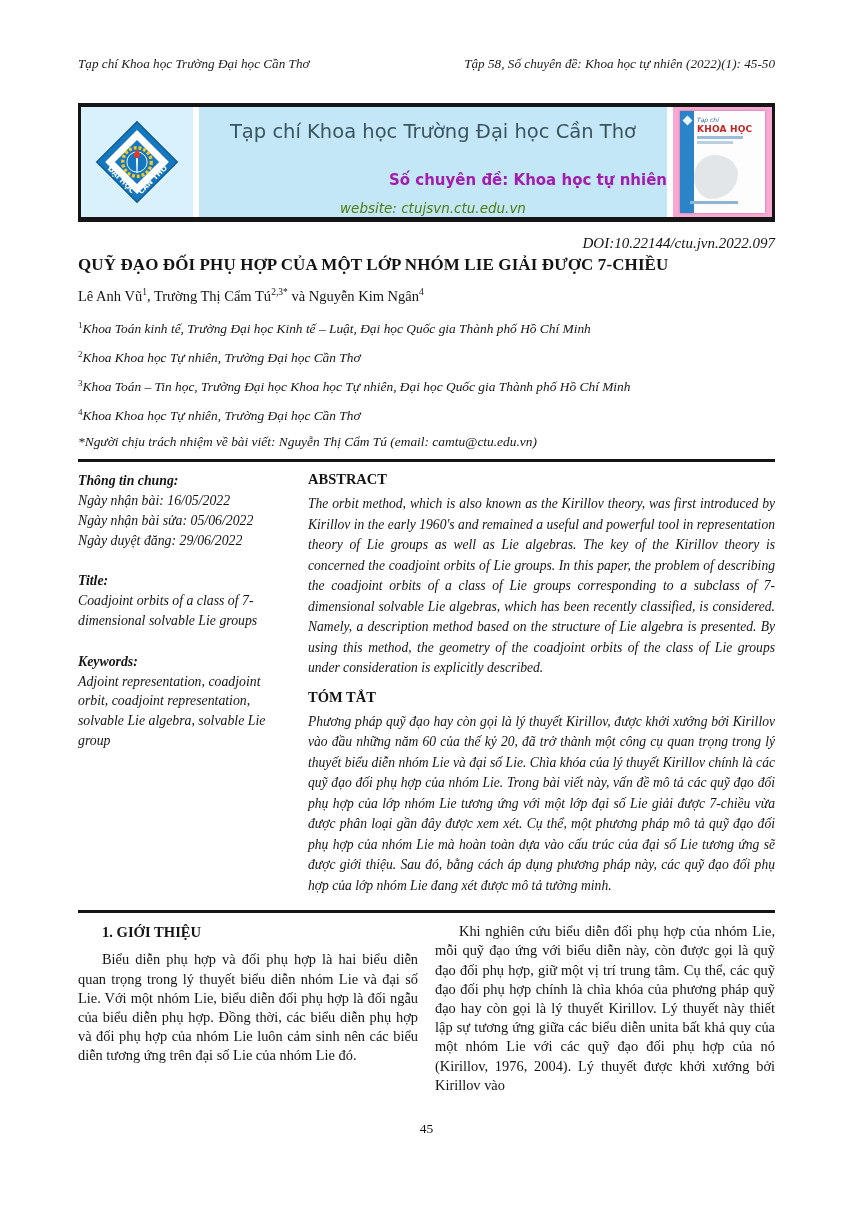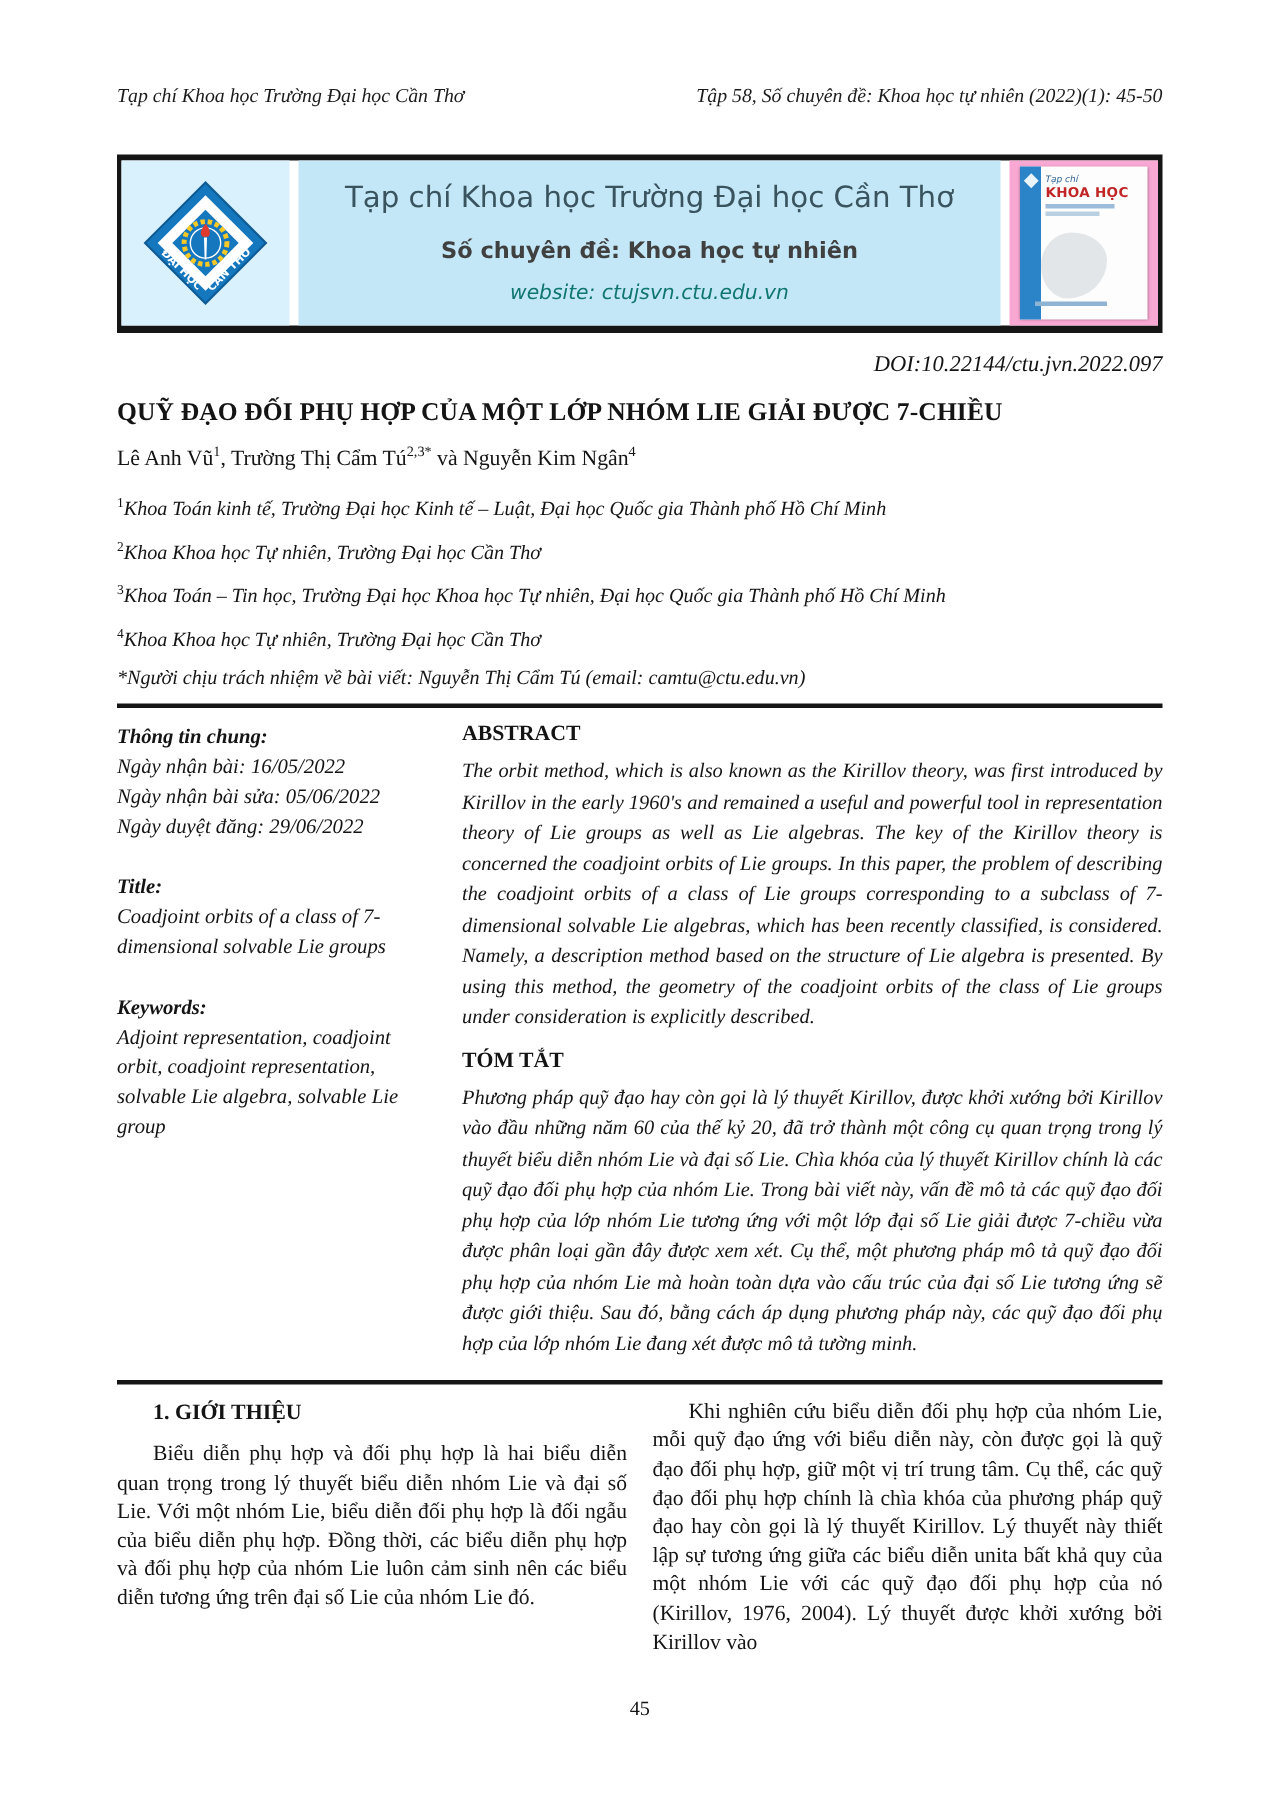--- a/index.html
+++ b/index.html
@@ -7,40 +7,40 @@
   .page{padding:56px 78px 0 78px;}
 
   
   .running-head{display:flex;justify-content:space-between;font-style:italic;font-size:13.2px;color:#1b1b1b;}
 
   
   .banner{margin-top:31px;border:3px solid #151515;border-top-width:4px;border-bottom-width:5px;display:flex;height:110px;background:#ffffff;}
   .banner-left{width:112px;background:#d9f1fc;display:flex;align-items:center;justify-content:center;}
   .banner-center{flex:1;background:#c3e7f6;margin:0 6px;text-align:center;font-family:"DejaVu Sans",sans-serif;}
   .banner-title{margin-top:13px;font-size:19.5px;color:#3a545f;}
-  .banner-sub{margin-top:15px;font-size:15px;font-weight:bold;color:#404040;}
-  .banner-web{margin-top:11px;font-size:13.5px;font-style:italic;color:#0f766e;}
+  .banner-sub{margin-top:28px;font-size:15px;font-weight:bold;color:#a21caf;text-align:right;}
+  .banner-web{margin-top:11px;font-size:13.5px;font-style:italic;color:#4d7c0f;}
   .banner-right{width:99px;background:#f9a8d4;position:relative;}
 
   
   .cover{position:absolute;left:7px;top:4px;width:85px;height:102px;background:#fdfdfd;box-shadow:0 0 2px rgba(0,0,0,.35);}
   .cover-stripe{position:absolute;left:0;top:0;width:14px;height:102px;background:#2c84c8;}
   .cover-stripe-logo{position:absolute;left:3.5px;top:6px;width:7px;height:7px;background:#eaf4fb;transform:rotate(45deg);}
   .cover-body{position:absolute;left:17px;top:5px;right:3px;font-family:"DejaVu Sans",sans-serif;}
   .cover-kicker{font-size:6px;color:#2c5f93;font-style:italic;}
   .cover-title{font-size:9px;font-weight:bold;color:#c22525;letter-spacing:.2px;margin-top:1px;}
   .cover-line{height:3px;background:#7fa8cc;margin-top:2px;width:90%;}
   .cover-line.short{width:70%;background:#9cbcd9;}
   .cover-line.tiny{width:55%;background:#b9cfe2;}
   .cover-map{position:absolute;left:14px;top:44px;width:44px;height:44px;background:#e3e6e8;border-radius:46% 54% 60% 40%/50% 42% 58% 50%;}
   .cover-footer-line{position:absolute;left:10px;top:90px;width:48px;height:2.5px;background:#8fb3d2;}
 
   
   .doi-row{text-align:right;font-style:italic;font-size:15px;margin-top:13px;}
-  .article-title{margin-top:13px;font-weight:bold;font-size:17px;letter-spacing:.1px;}
+  .article-title{margin-top:3px;font-weight:bold;font-size:17px;letter-spacing:.1px;}
   .authors{margin-top:12px;font-size:14.5px;}
   .authors sup{font-size:9.5px;}
   .affiliations{margin-top:8px;font-style:italic;font-size:13.4px;line-height:25.5px;}
   .affiliations sup{font-size:9px;font-style:normal;}
   .rule{height:3px;background:#151515;}
   .rule.top{margin-top:5px;}
 
   
   .info-grid{display:grid;grid-template-columns:212px 1fr;column-gap:18px;margin-top:9px;}
   .info-left{font-style:italic;font-size:13.8px;line-height:19.8px;}

